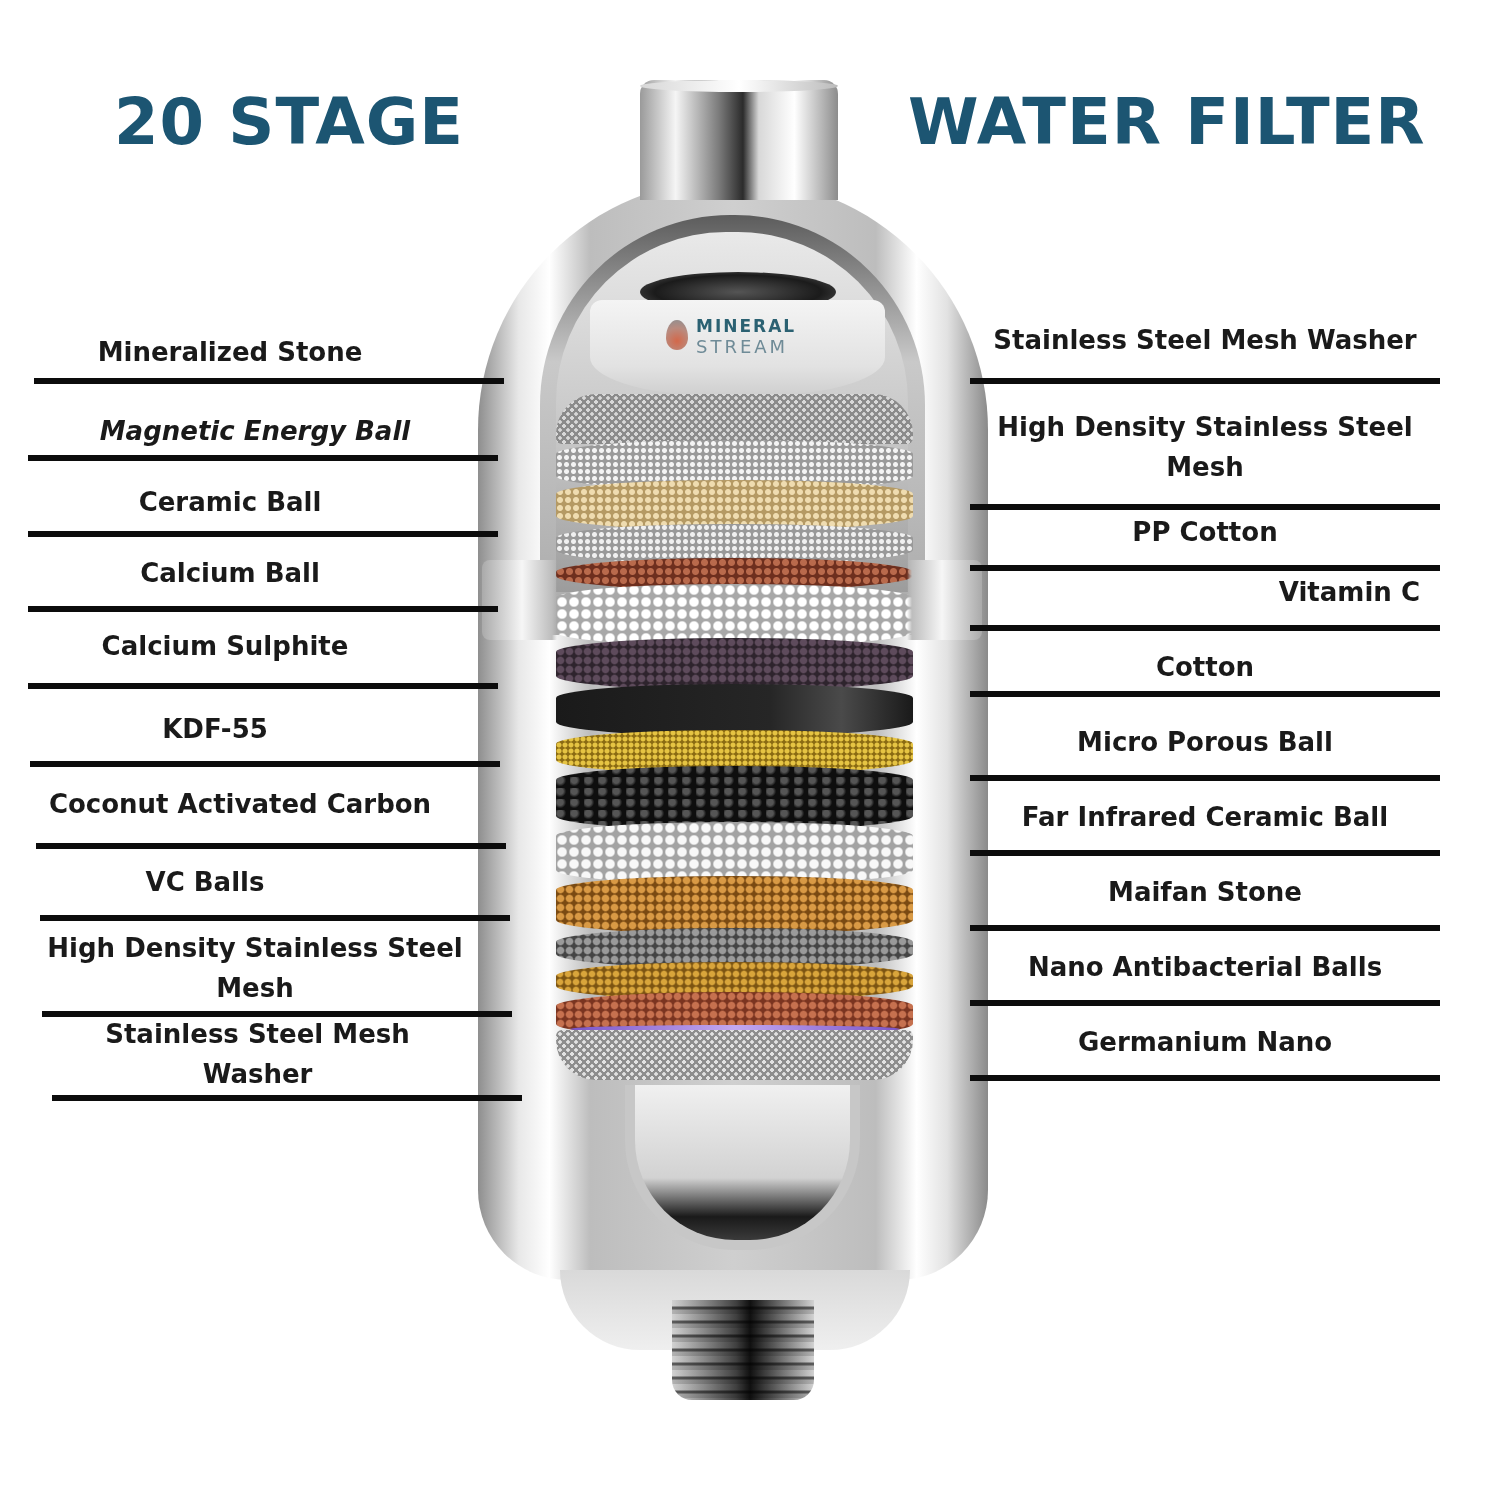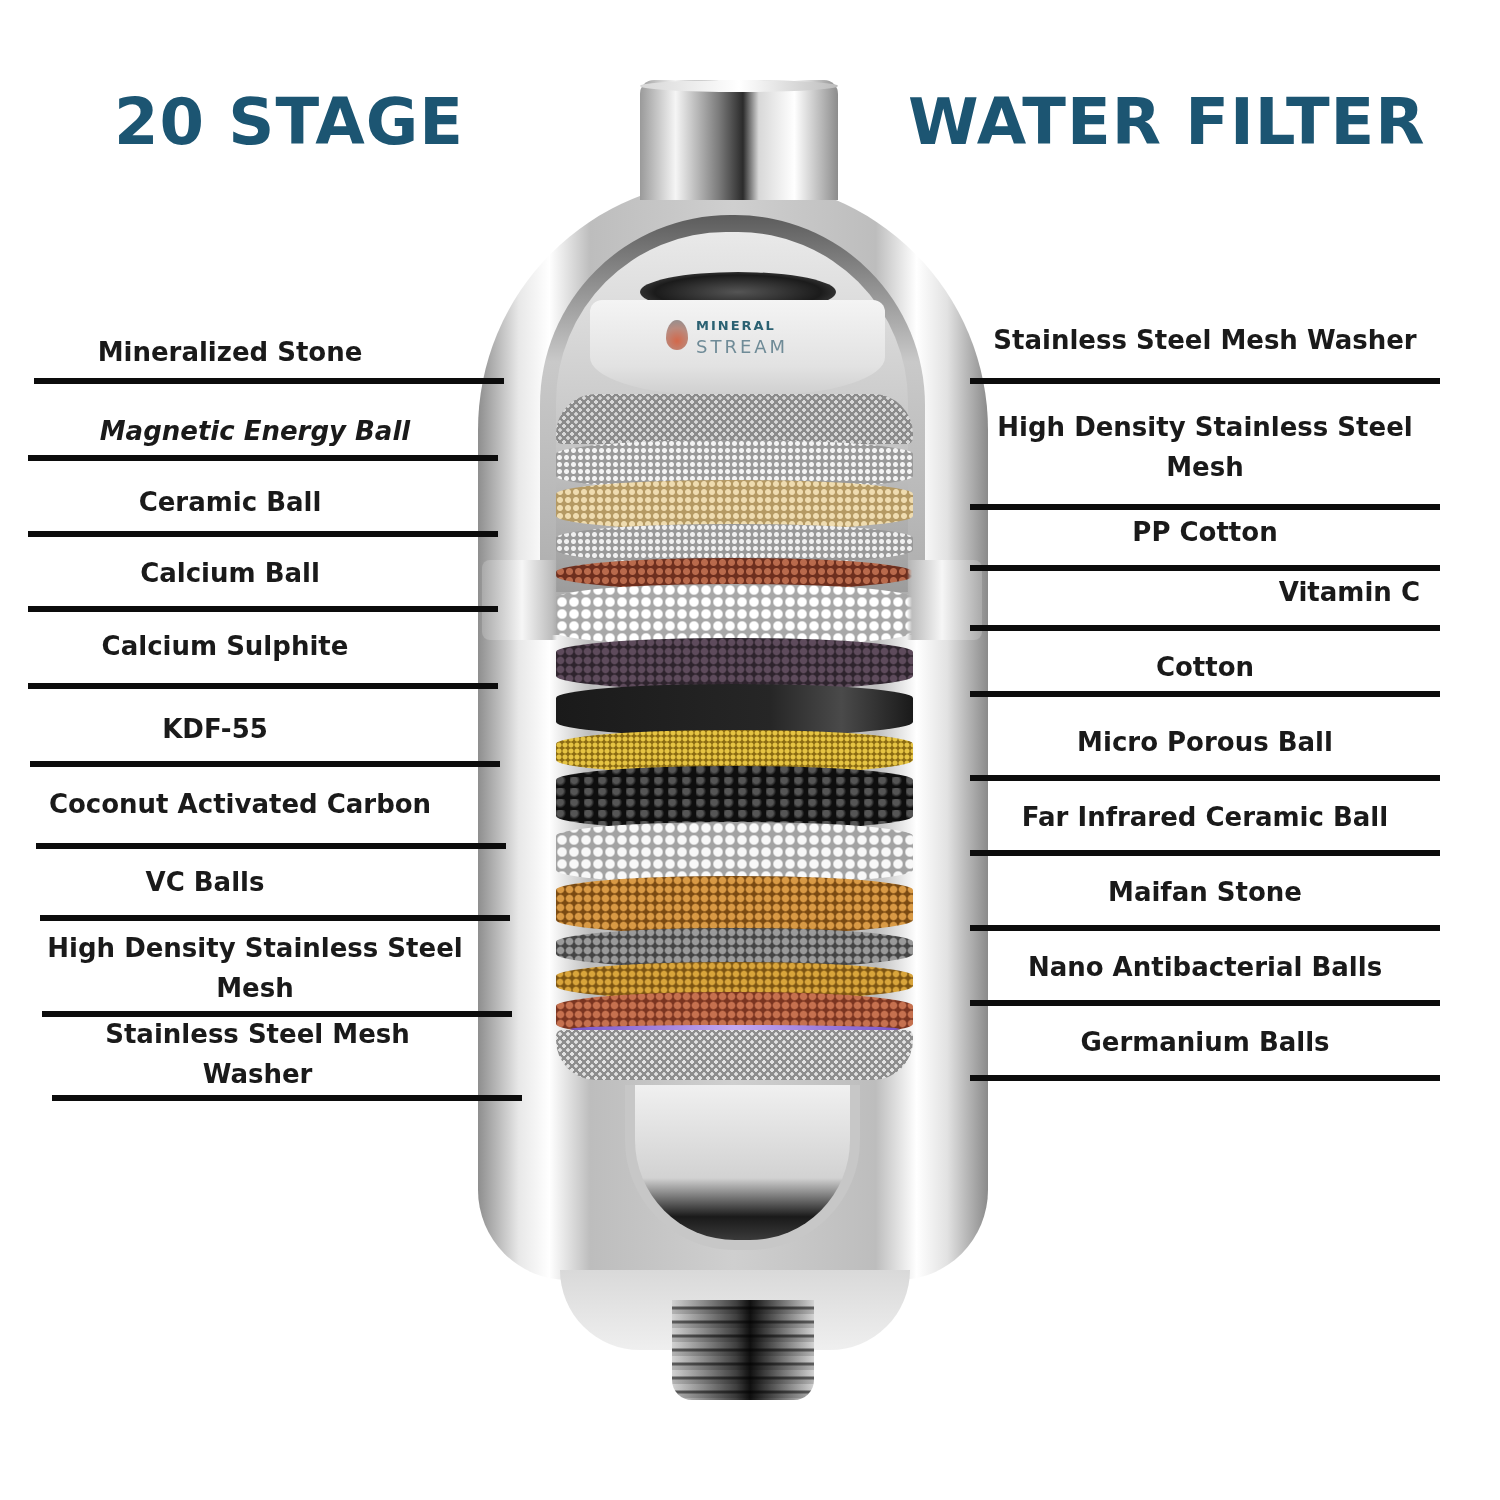--- a/index.html
+++ b/index.html
@@ -29,21 +29,21 @@
                 background: linear-gradient(180deg,#e9e9e9 0%,#c4c4c4 60%,#9c9c9c 100%); }
     .oring { position: absolute; left: 640px; top: 272px; width: 196px; height: 40px; border-radius: 50%;
              background: radial-gradient(ellipse at center,#555 0%,#1b1b1b 60%,#6a6a6a 100%); }
     .cup { position: absolute; left: 590px; top: 300px; width: 295px; height: 95px;
            border-radius: 12px 12px 40% 40%;
            background: linear-gradient(180deg,#f4f4f4,#e2e2e2 70%,#cfcfcf); }
     .logo { position: absolute; left: 666px; top: 316px; width: 150px; height: 50px; }
     .logo-drop { position: absolute; left: 0; top: 4px; width: 22px; height: 30px;
                  border-radius: 50% 50% 50% 50% / 60% 60% 40% 40%;
                  background: radial-gradient(circle at 50% 70%,#d3684a 0%,#b98b7f 55%,#8b8f92 100%); }
-    .logo-top { position: absolute; left: 30px; top: 0; font-size: 13px; font-weight: bold;
+    .logo-top { position: absolute; left: 30px; top: 0; font-size: 17px; font-weight: bold;
                 color: #2b6172; letter-spacing: 2px; line-height: 20px; }
     .logo-bot { position: absolute; left: 30px; top: 20px; font-size: 18px;
                 color: #6f8b97; letter-spacing: 3px; line-height: 22px; }
     .mesh-top { position: absolute; left: 556px; top: 394px; width: 357px; height: 50px;
                 border-radius: 40px 40px 6px 6px;
                 background: repeating-radial-gradient(circle at 4px 4px,#d8d8d8 0 1.5px,#8b8b8b 2px 4px),
                             linear-gradient(#ccc,#aaa);
                 background-size: 8px 8px, 100% 100%; }
     .cartridge { position: absolute; left: 556px; top: 440px; width: 357px; height: 630px; overflow: hidden; }
     .layer { position: absolute; left: 0; width: 100%; border-radius: 50% / 14px; }
@@ -163,14 +163,14 @@
 
 <div class="label" style="left:990px;top:797px;width:430px;">Far Infrared Ceramic Ball</div>
 <div class="rule" style="left:970px;top:850px;width:470px;"></div>
 
 <div class="label" style="left:990px;top:872px;width:430px;">Maifan Stone</div>
 <div class="rule" style="left:970px;top:925px;width:470px;"></div>
 
 <div class="label" style="left:990px;top:947px;width:430px;">Nano Antibacterial Balls</div>
 <div class="rule" style="left:970px;top:1000px;width:470px;"></div>
 
-<div class="label" style="left:990px;top:1022px;width:430px;">Germanium Balls</div>
+<div class="label" style="left:990px;top:1022px;width:430px;">Germanium Nano</div>
 <div class="rule" style="left:970px;top:1075px;width:470px;"></div>
 
 </body></html>

